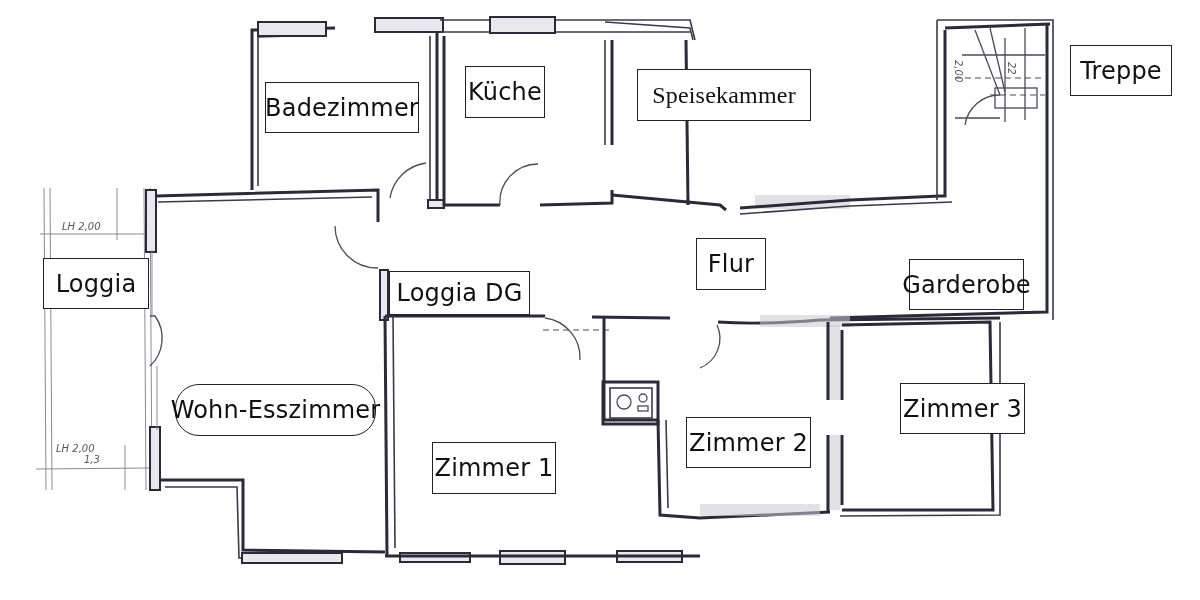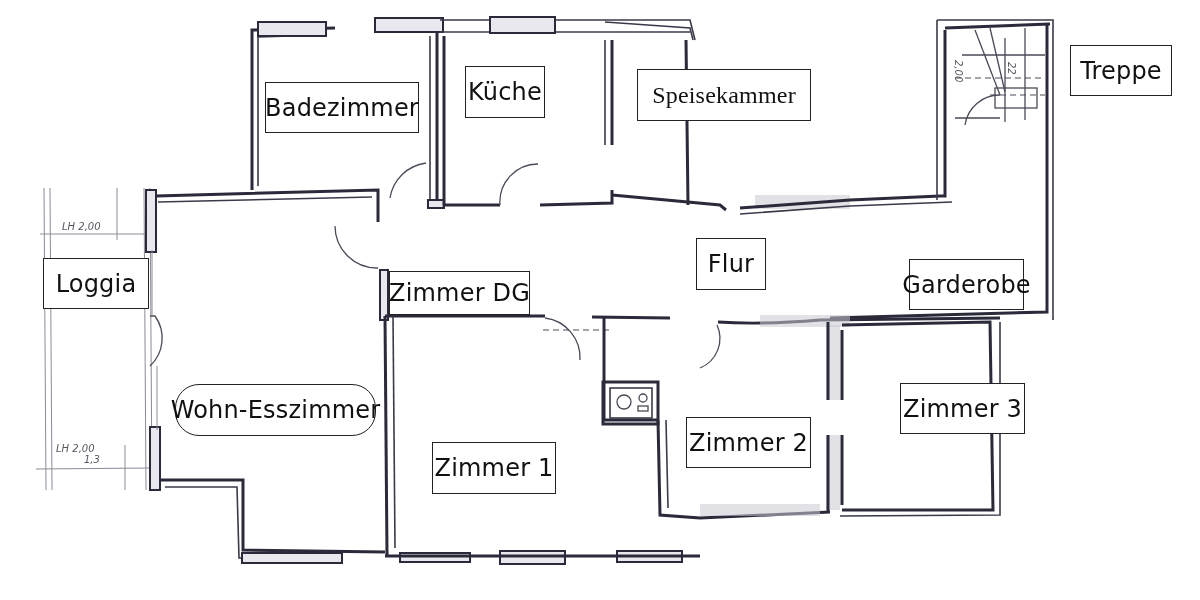--- a/index.html
+++ b/index.html
@@ -155,18 +155,18 @@
 </svg>
 
 <div id="labels">
     <div class="label" style="left: 265px; top: 82px; width: 154px; height: 51px;">Badezimmer</div>
     <div class="label" style="left: 465px; top: 66px; width: 80px; height: 52px;">Küche</div>
     <div class="label" style="left: 637px; top: 69px; width: 174px; height: 52px; font-family: Liberation Serif, serif;">Speisekammer</div>
     <div class="label" style="left: 1070px; top: 45px; width: 102px; height: 51px;">Treppe</div>
     <div class="label" style="left: 43px; top: 258px; width: 106px; height: 51px;">Loggia</div>
     <div class="label" style="left: 696px; top: 238px; width: 70px; height: 52px;">Flur</div>
     <div class="label" style="left: 909px; top: 259px; width: 115px; height: 51px;">Garderobe</div>
-    <div class="label" style="left: 389px; top: 271px; width: 141px; height: 44px;">Zimmer DG</div>
+    <div class="label" style="left: 389px; top: 271px; width: 141px; height: 44px;">Loggia DG</div>
     <div class="label" style="left: 175px; top: 384px; width: 201px; height: 52px; border-radius: 24px;">Wohn-Esszimmer</div>
     <div class="label" style="left: 432px; top: 442px; width: 124px; height: 52px;">Zimmer 1</div>
     <div class="label" style="left: 686px; top: 417px; width: 125px; height: 51px;">Zimmer 2</div>
     <div class="label" style="left: 859px; top: 383px; width: 125px; height: 51px; margin-left: 41px;">Zimmer 3</div>
   </div>
 
 </body></html>

